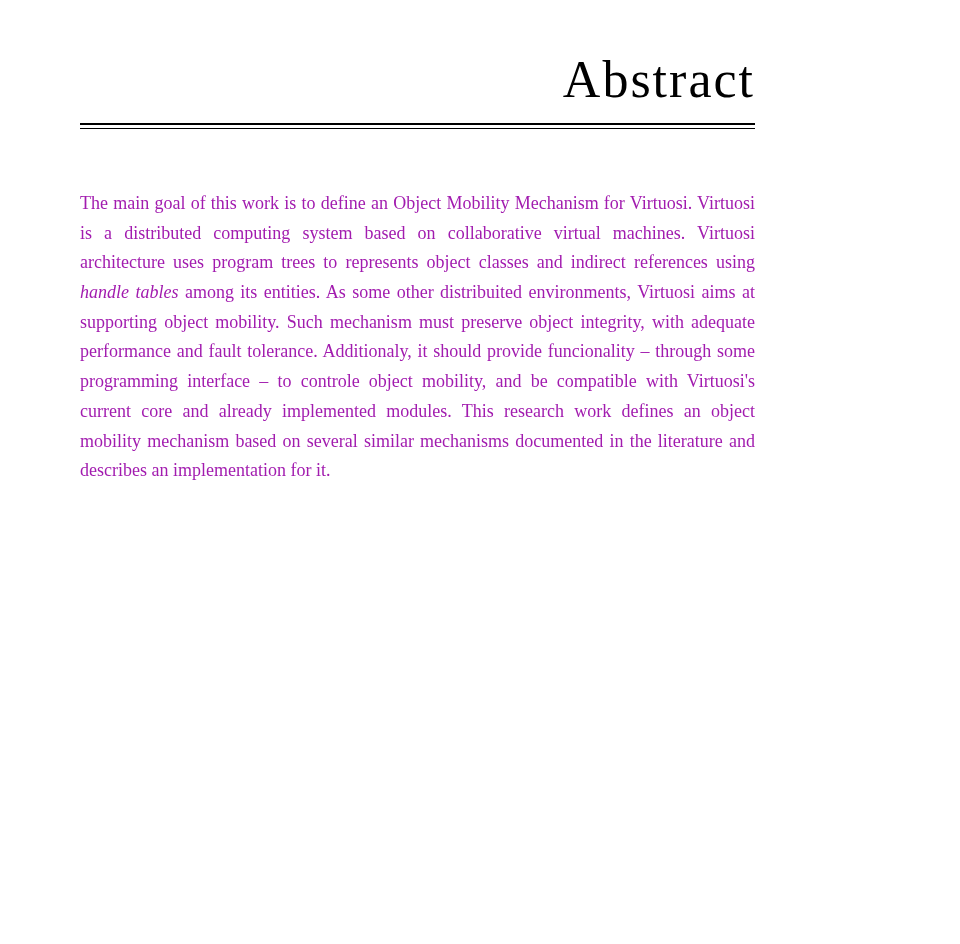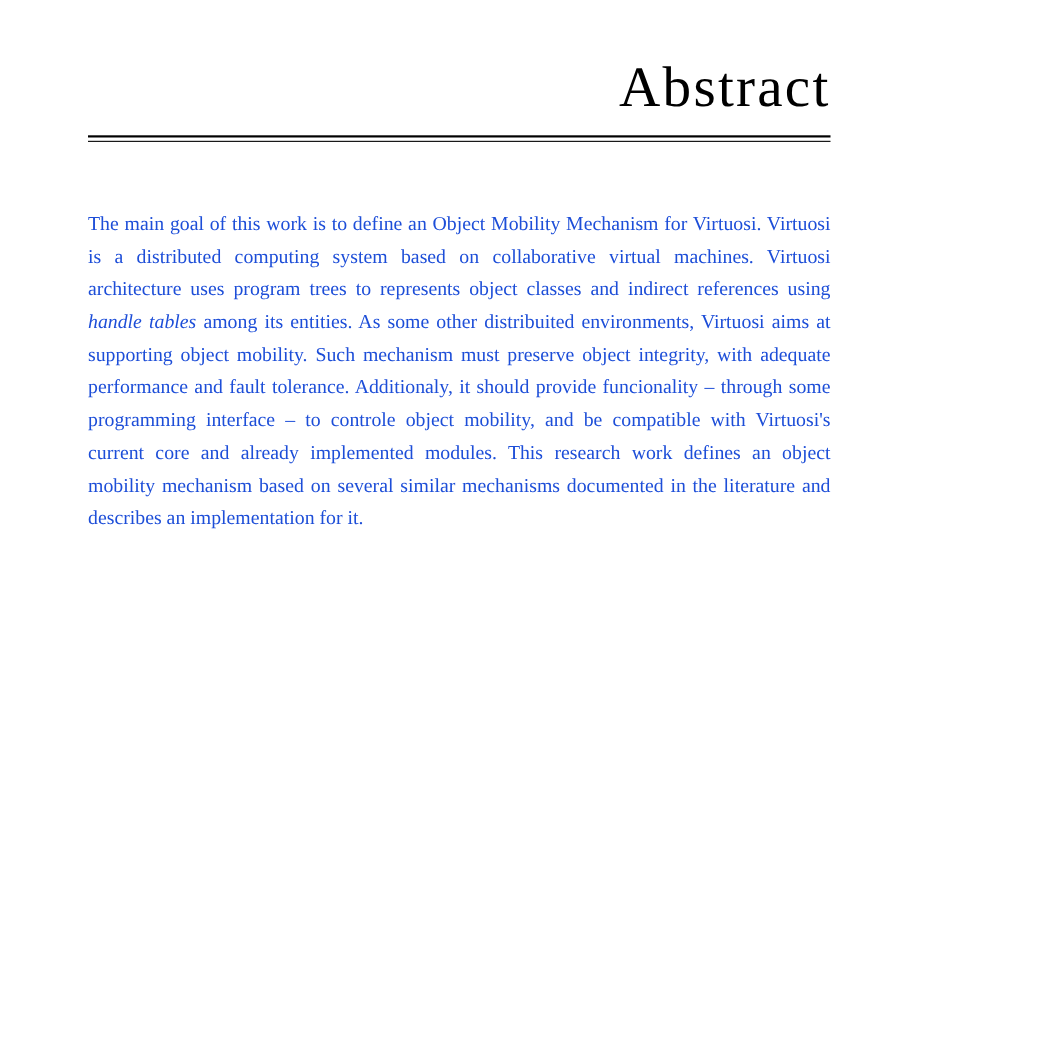--- a/index.html
+++ b/index.html
@@ -50,21 +50,21 @@
 
     .content {
       margin-top: 60px;
     }
 
     .abstract-text {
       font-size: 18px;
       line-height: 1.65;
       text-align: justify;
       font-family: 'Georgia', 'Times New Roman', serif;
-      color: #1d4ed8;
+      color: #a21caf;
       margin-top: 28px;
     }
 
     .abstract-text p {
       margin-bottom: 0;
       text-indent: 0;
     }
 
     .italic {
       font-style: italic;

